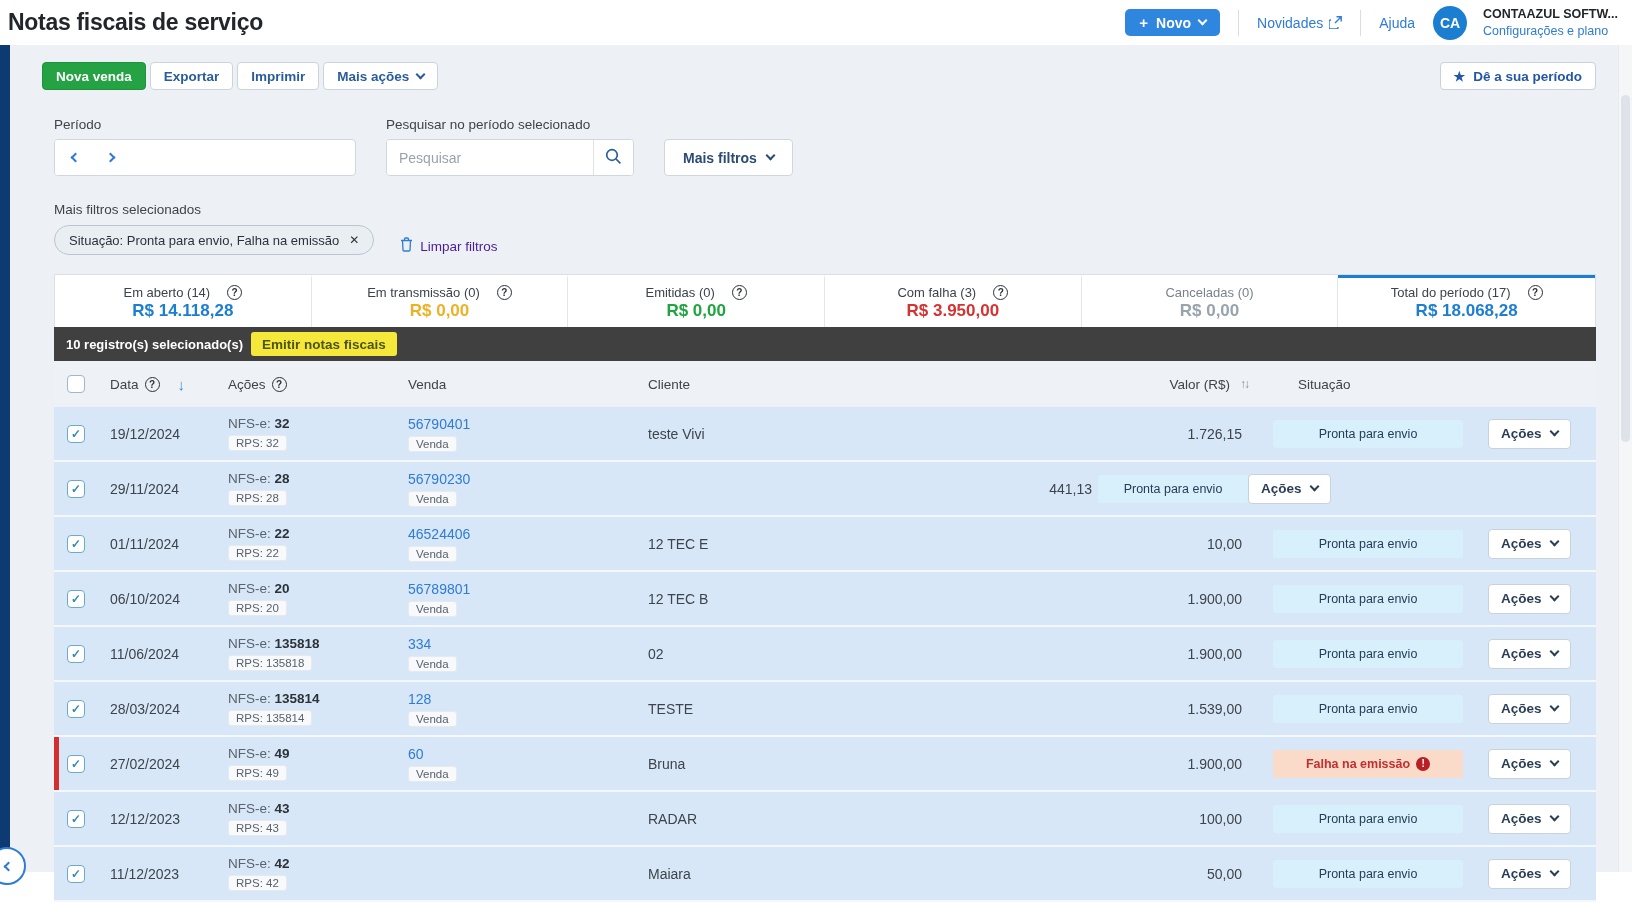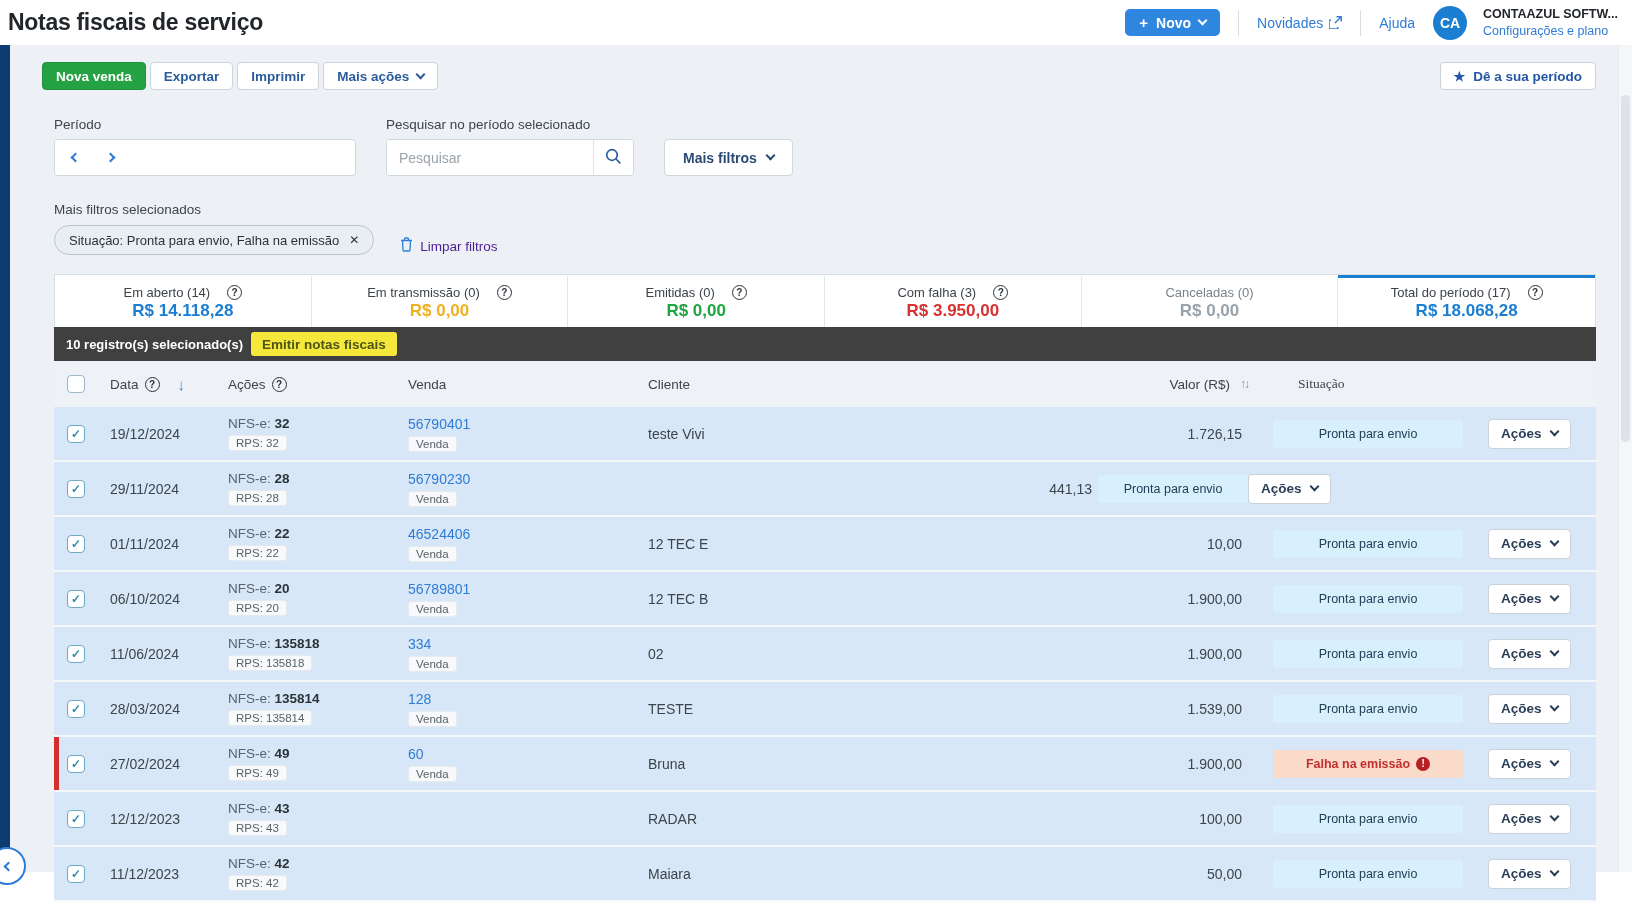--- a/index.html
+++ b/index.html
@@ -279,21 +279,21 @@
         <div class="th">
             <span>Venda</span>
           </div>
         <div class="th">
             <span>Cliente</span>
           </div>
         <div class="th right">
           <span>Valor (R$)</span>
           <span class="sort-both">↑↓</span>
         </div>
-        <div class="th" style="padding-left:50px;font-family:Liberation Serif, serif;">
+        <div class="th" style="padding-left:50px;">
             <span>Situação</span>
           </div>
         <div class="th"></div>
       </div>
 
       <div class="rows" id="rows">
           <div class="grid trow">
             <div class="td">
               <span class="cb row">✓</span>
             </div>

